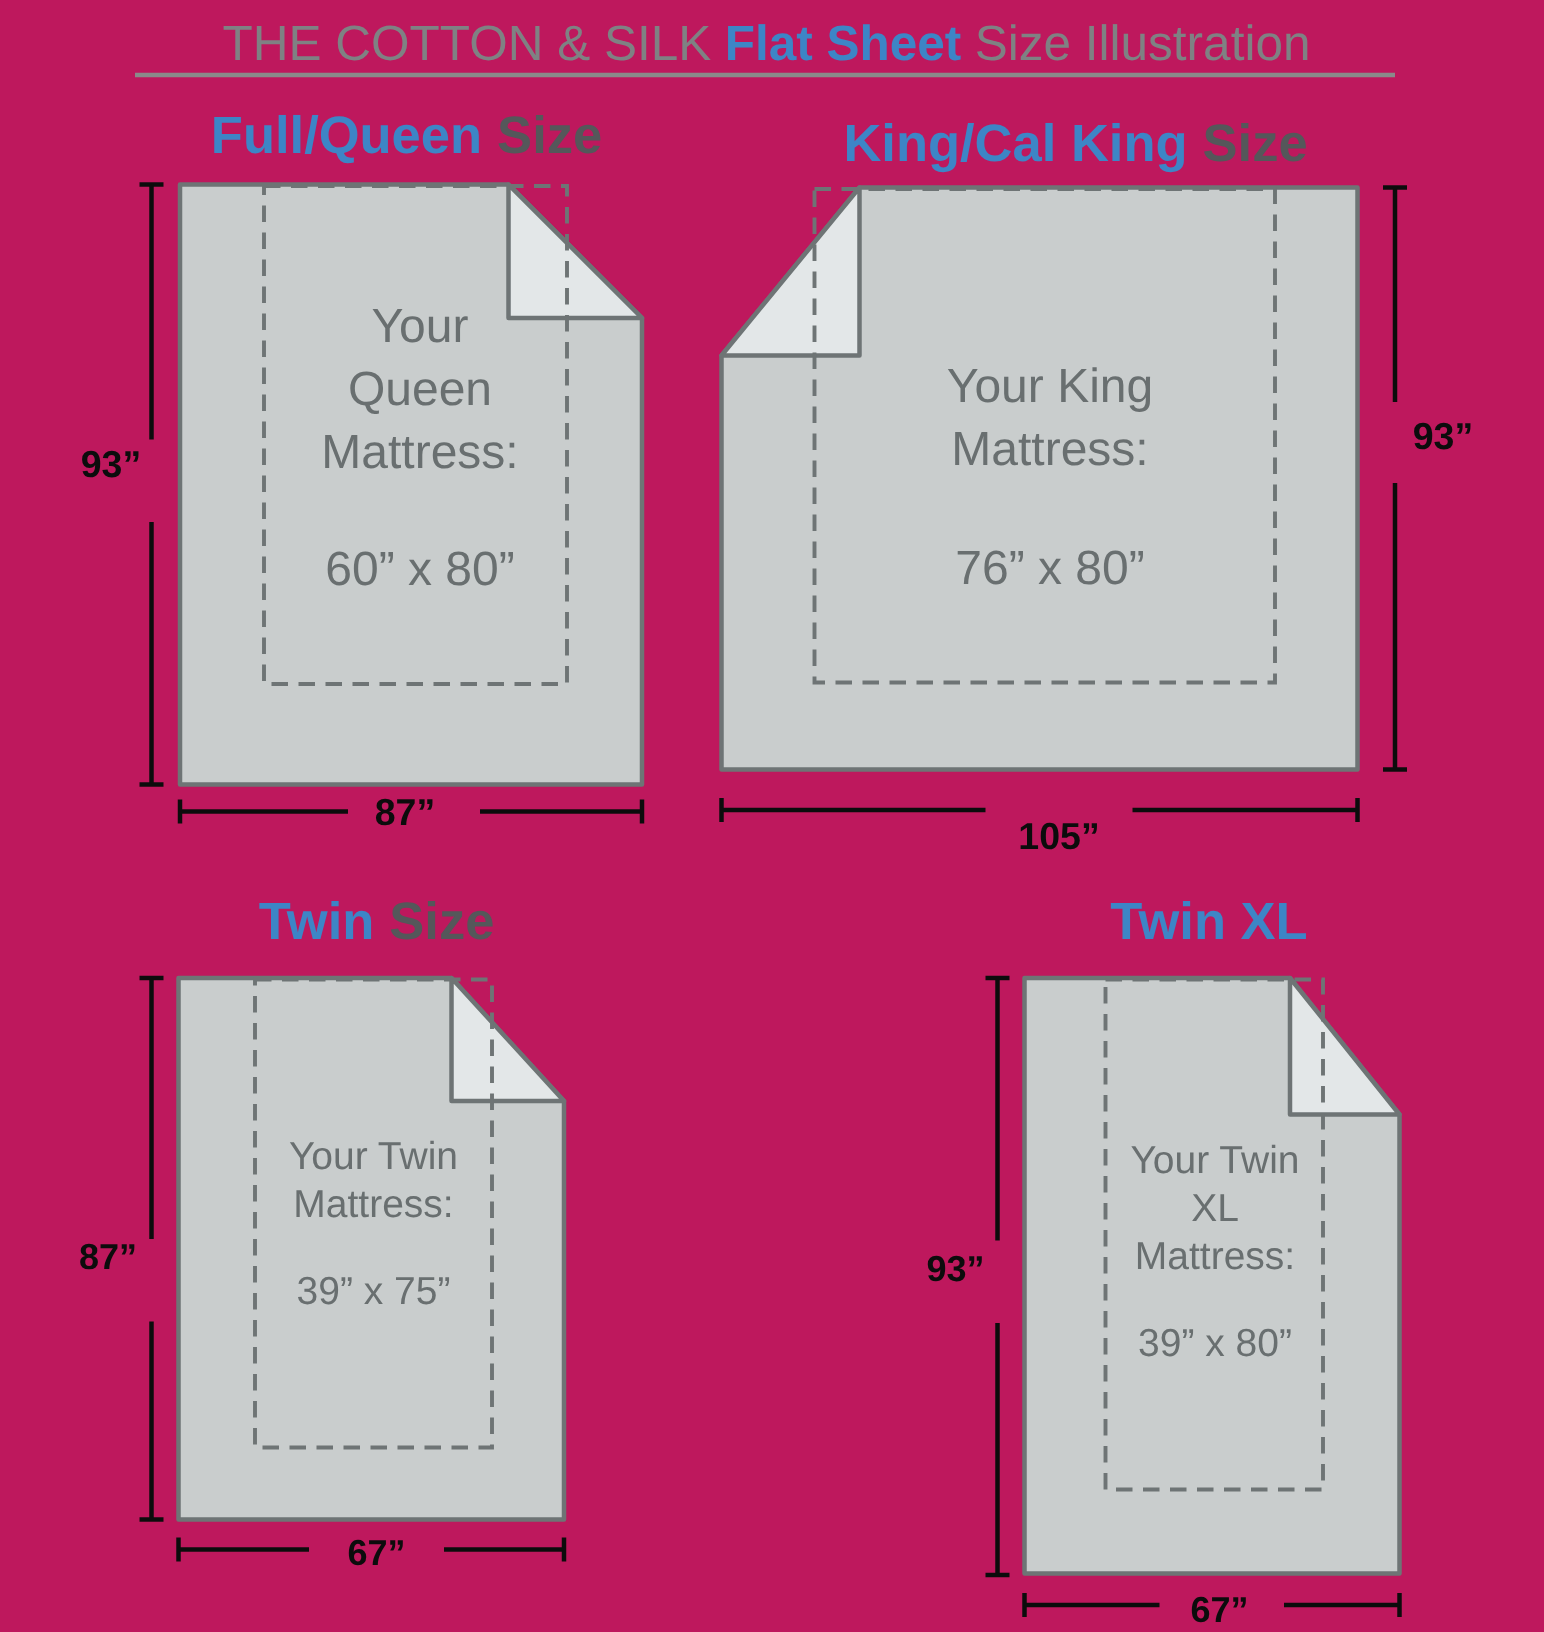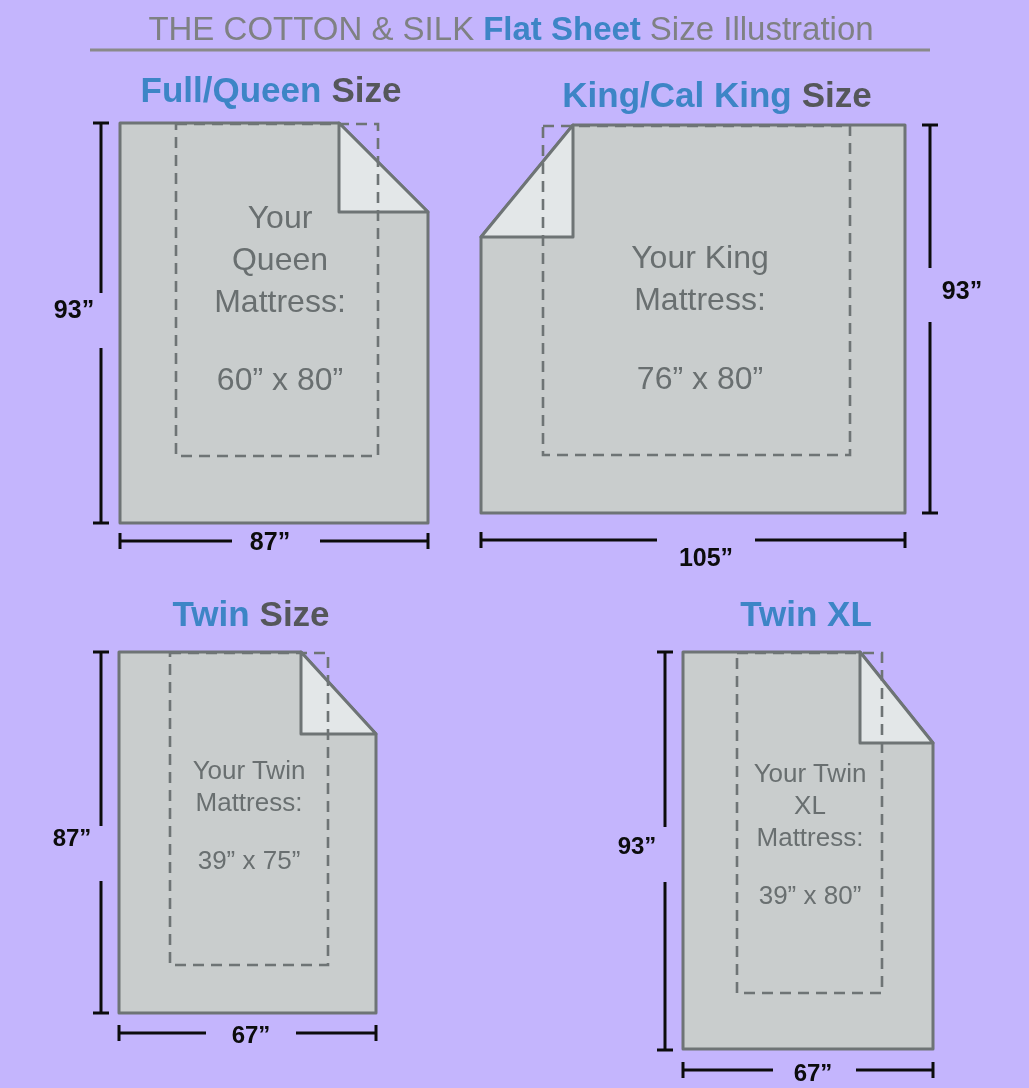--- a/index.html
+++ b/index.html
@@ -1,20 +1,20 @@
 <!DOCTYPE html>
 <html><head>
 <meta charset="utf-8">
 <style>
   html, body { margin: 0; padding: 0; background: #ffffff; }
   .stage {
     position: relative;
     width: 1029px;
     height: 1088px;
-    background: #c4b5fd;
+    background: #be185d;
     font-family: "Liberation Sans", sans-serif;
   }
   svg { display: block; }
 
   
   .main-title      { font-size: 33px; fill: #7f8183; }
   .main-title-bold { font-weight: bold; fill: #3d85c6; }
   .panel-title        { font-size: 35px; font-weight: bold; }
   .panel-title-accent { fill: #3d85c6; }
   .panel-title-rest   { fill: #55575a; }

